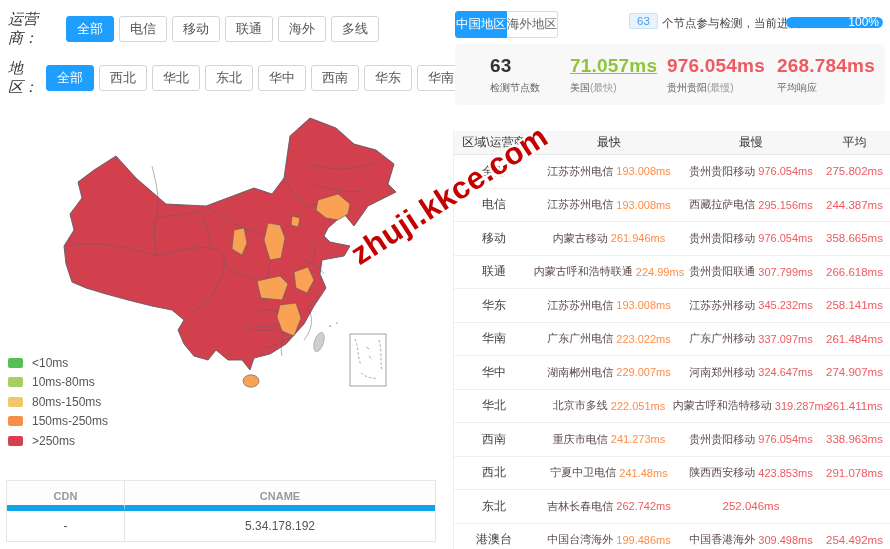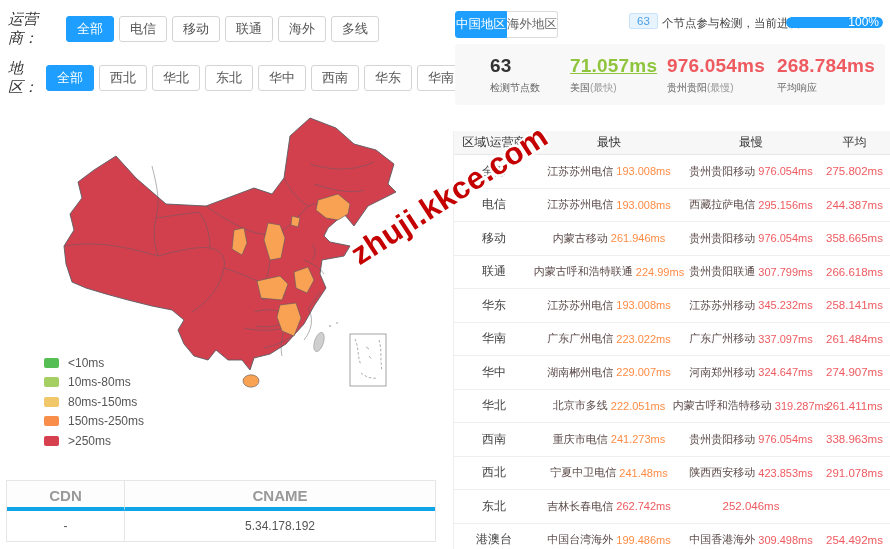--- a/index.html
+++ b/index.html
@@ -52,40 +52,40 @@
   .th { text-align:center; font-size:12px; color:#333; }
   .trow { height:33.5px; border-bottom:1px solid #efefef; background:#fff; }
   .tcell { display:flex; justify-content:center; align-items:center; gap:3px; white-space:nowrap; font-size:11px; }
   .tcell.region { font-size:12px; color:#444; }
   .node { color:#5c4a4a; }
   .val.fast { color:var(--fast-orange); }
   .val.slow { color:var(--slow-red); }
   .tcell.avgv { color:var(--slow-red); font-size:11.5px; }
   
   .legend { position:absolute; left:8px; top:353px; }
-  .legend-item { display:flex; align-items:center; height:19.5px;margin-left:36px; }
+  .legend-item { display:flex; align-items:center; height:19.5px; }
   .swatch { width:15px; height:10px; border-radius:2px; margin-right:9px; }
   .legend-label { font-size:12px; color:#555; }
   
   .map { position:absolute; left:58px; top:88px; width:402px; height:330px; }
   .prov-red { fill:var(--map-red); }
   .prov-orange { fill:var(--map-orange); }
   
   .watermark {
     position:absolute; left:338px; top:185px; width:200px; text-align:center;
     transform:rotate(-33deg); font-size:31px; font-weight:bold; letter-spacing:.5px;
     color:#c40000; z-index:9; pointer-events:none;
     text-shadow:-2px -2px 0 #fff,0 -2px 0 #fff,2px -2px 0 #fff,-2px 0 0 #fff,2px 0 0 #fff,-2px 2px 0 #fff,0 2px 0 #fff,2px 2px 0 #fff;
   }
   
   .dns { position:absolute; left:6px; top:480px; width:430px; border:1px solid #e6e6e6; }
   .dns .r { display:grid; grid-template-columns:118px 1fr; }
   .dns .c { height:30px; line-height:30px; text-align:center; }
   .dns .c:first-child { border-right:1px solid #e6e6e6; }
-  .dns .head .c { color:#999; font-weight:bold; font-size:15px; border-bottom:4px solid #0ea5e9; background:#fdfdfd; }
+  .dns .head .c { color:#999; font-weight:bold; font-size:11px; border-bottom:6px solid #0ea5e9; background:#fdfdfd; }
   .dns .body .c { color:#555; font-size:12px; }
 </style>
 </head>
 <body>
 
 <div class="page">
 
   <div class="filters">
     <div class="frow">
       <span class="flabel">运营商：</span>

